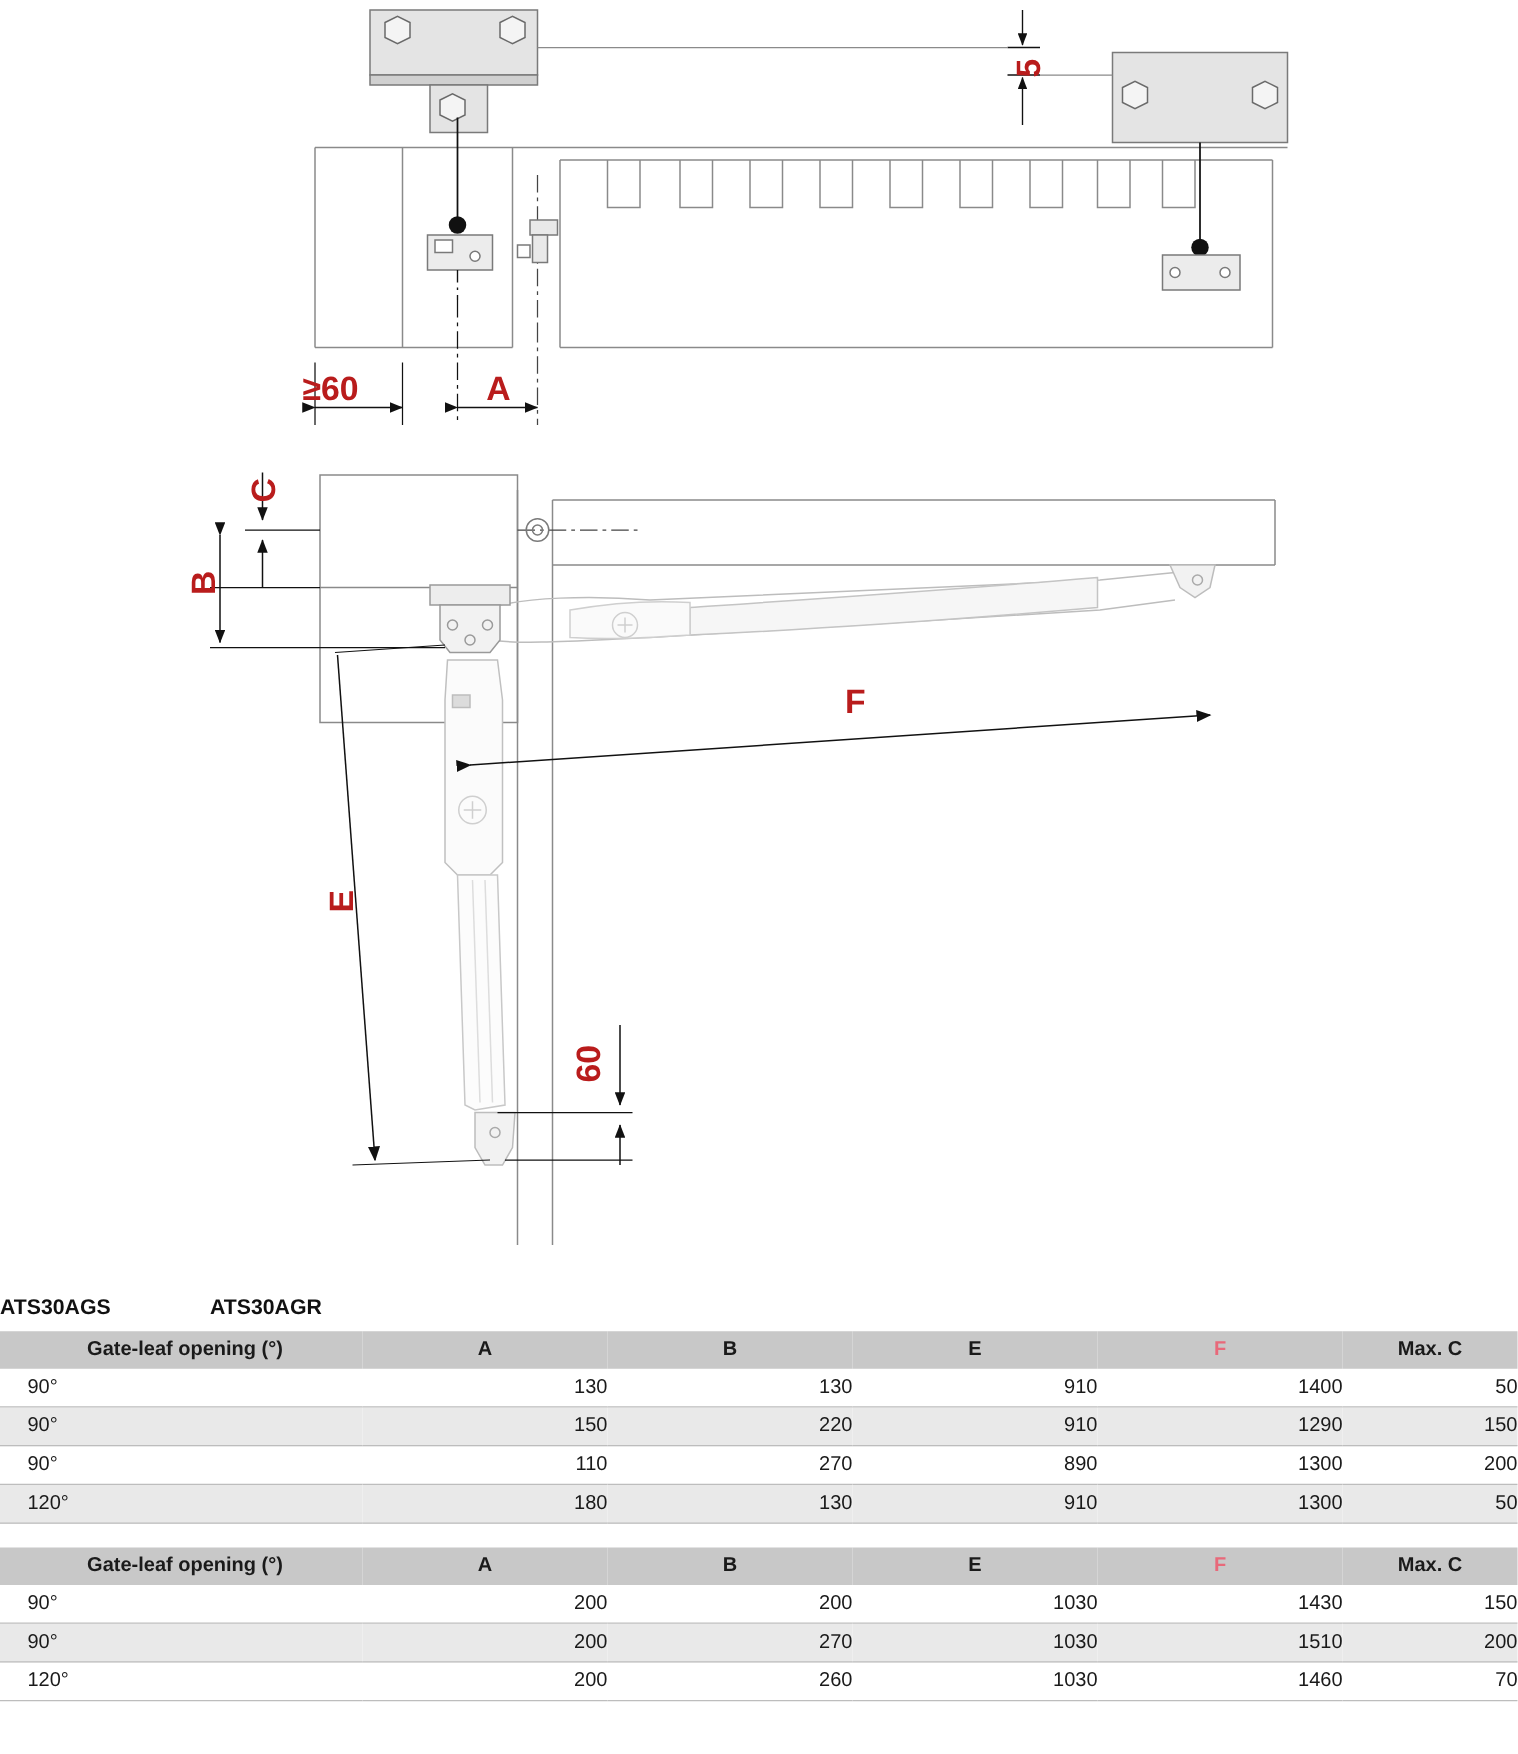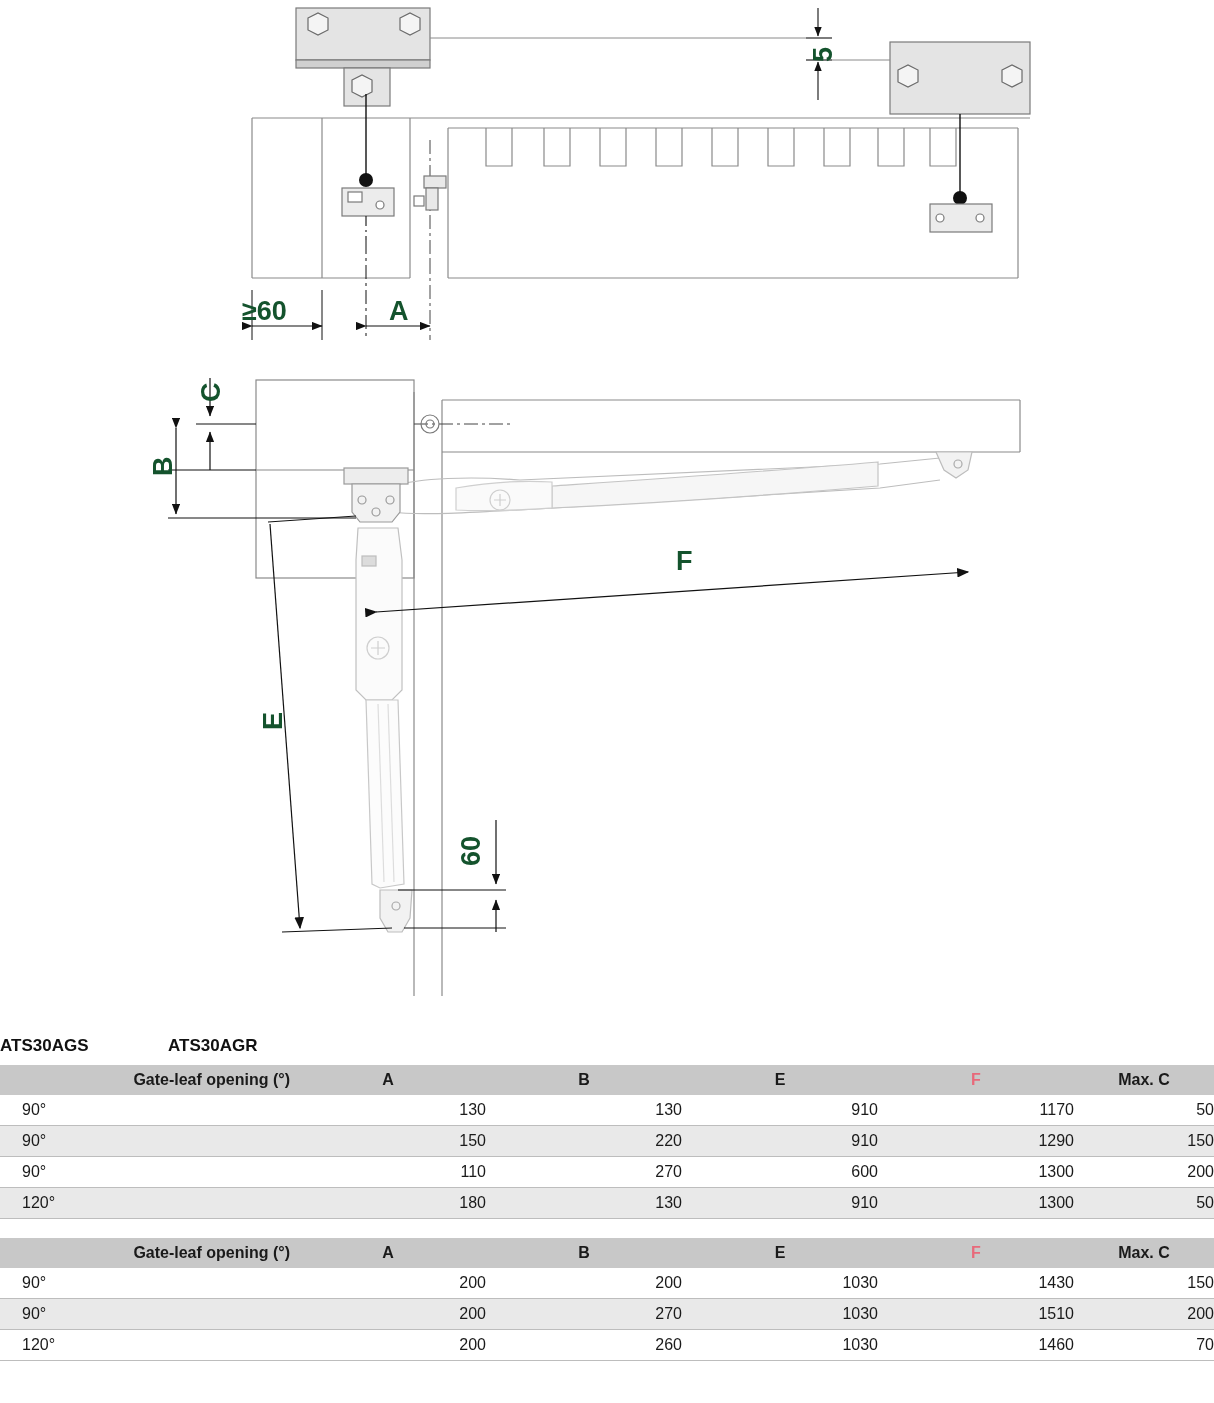--- a/index.html
+++ b/index.html
@@ -6,38 +6,38 @@
   body{
     width:1214px;height:1403px;background:#ffffff;
     font-family:"Liberation Sans", sans-serif;
     color:#1a1a1a;position:relative;overflow:hidden;
   }
   
   #drawing{position:absolute;left:0;top:0;width:1214px;height:1010px;}
   #drawing svg{display:block;}
 
   .dimlabel{
-    position:absolute;font-weight:bold;font-size:27px;color:#14532d;
+    position:absolute;font-weight:bold;font-size:27px;color:#b91c1c;
     letter-spacing:0px;
   }
   .rot90{transform:rotate(-90deg);transform-origin:left top;}
 
   
   .tablewrap{position:absolute;left:0;width:1214px;}
   .grp-title{
     font-size:17px;font-weight:bold;color:#111;
     margin:0 0 9px 0;display:flex;
   }
   .grp-title span:first-child{width:168px;}
   table{border-collapse:collapse;width:1214px;font-size:16px;}
   thead th{
     background:#c8c8c8;font-weight:bold;text-align:center;
     padding:6px 0 6px 0;border:none;color:#1a1a1a;
   }
-  thead th.left{text-align:right;padding-left:6px;}
+  thead th.left{text-align:center;padding-left:6px;}
   thead th.red{color:#e8697a;}
   tbody td{
     text-align:right;padding:6px 0 6px 0;border:none;color:#1a1a1a;
   }
   tbody td.left{text-align:left;padding-left:22px;}
   tbody tr.alt{background:#e9e9e9;}
   tbody tr{border-bottom:1px solid #bdbdbd;}
   tbody tr:first-child{border-top:none;}
   col.c1{width:290px;}
   col.c2{width:196px;}
@@ -240,36 +240,36 @@
         <th class="red">F</th>
         <th>Max. C</th>
       </tr>
     </thead>
     <tbody>
       <tr>
         <td class="left">90°</td>
         <td>130</td>
         <td>130</td>
         <td>910</td>
-        <td>1170</td>
+        <td>1400</td>
         <td>50</td>
       </tr>
       <tr class="alt">
         <td class="left">90°</td>
         <td>150</td>
         <td>220</td>
         <td>910</td>
         <td>1290</td>
         <td>150</td>
       </tr>
       <tr>
         <td class="left">90°</td>
         <td>110</td>
         <td>270</td>
-        <td>600</td>
+        <td>890</td>
         <td>1300</td>
         <td>200</td>
       </tr>
       <tr class="alt">
         <td class="left">120°</td>
         <td>180</td>
         <td>130</td>
         <td>910</td>
         <td>1300</td>
         <td>50</td>

